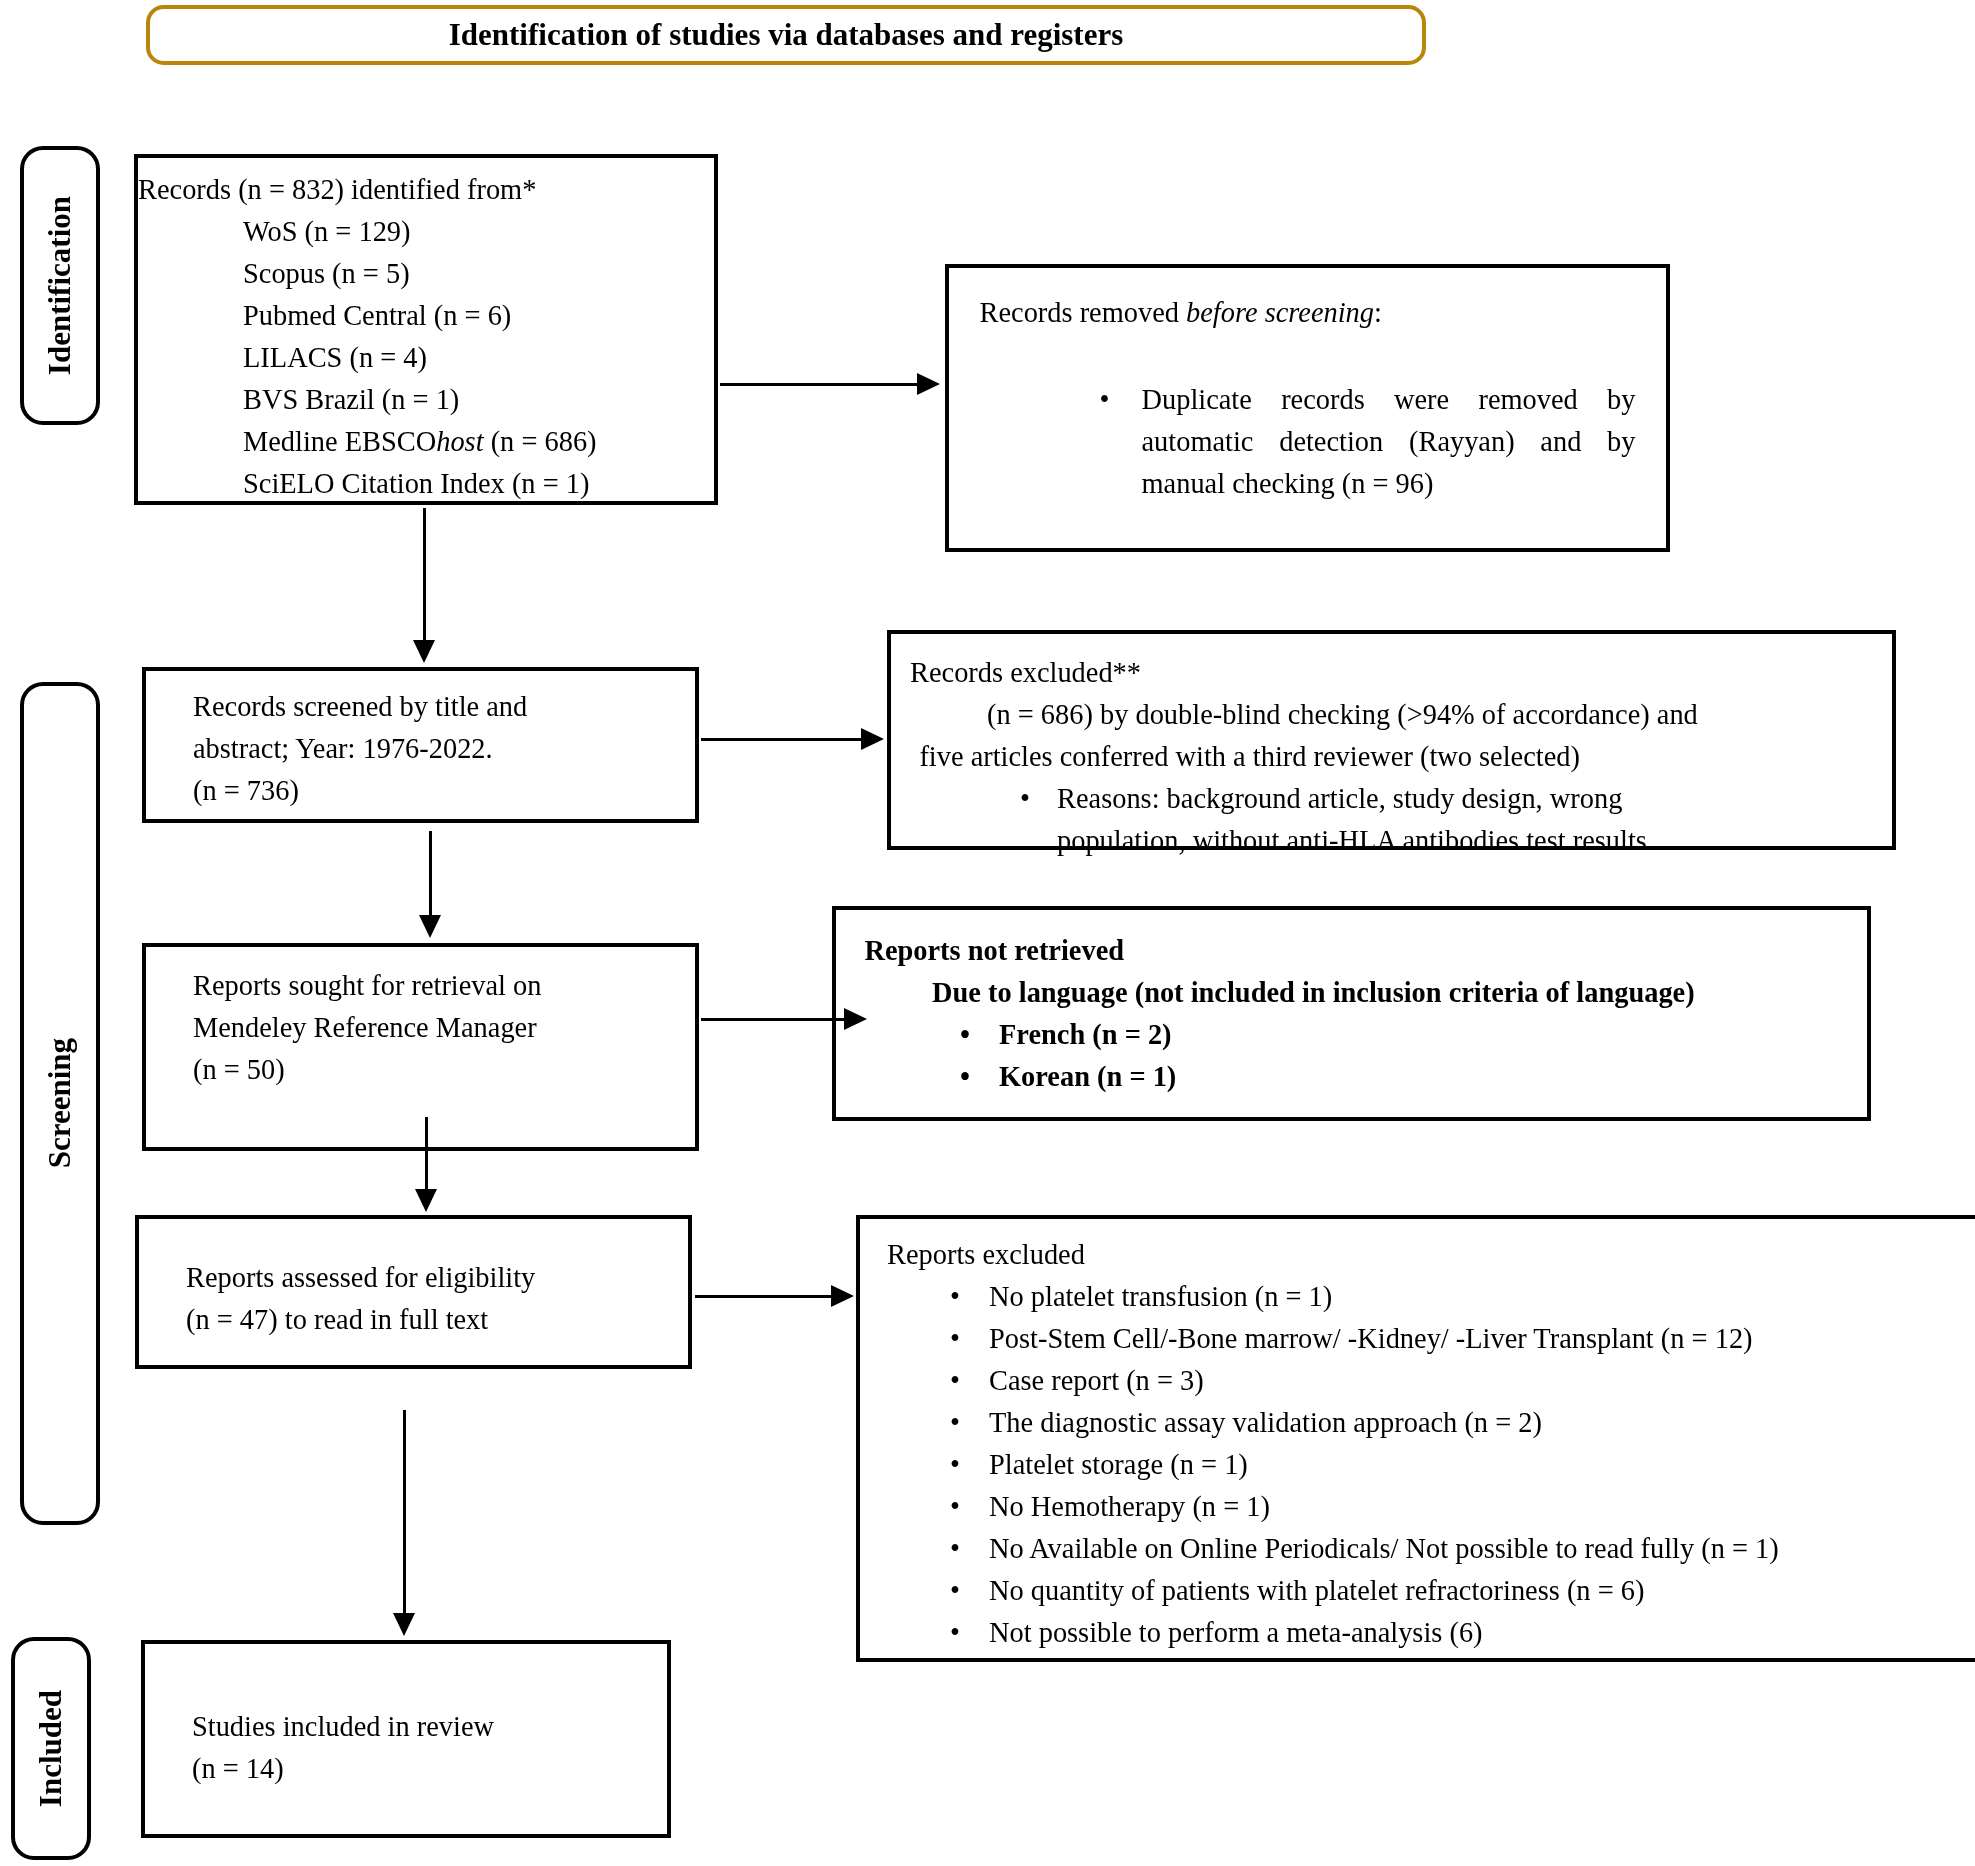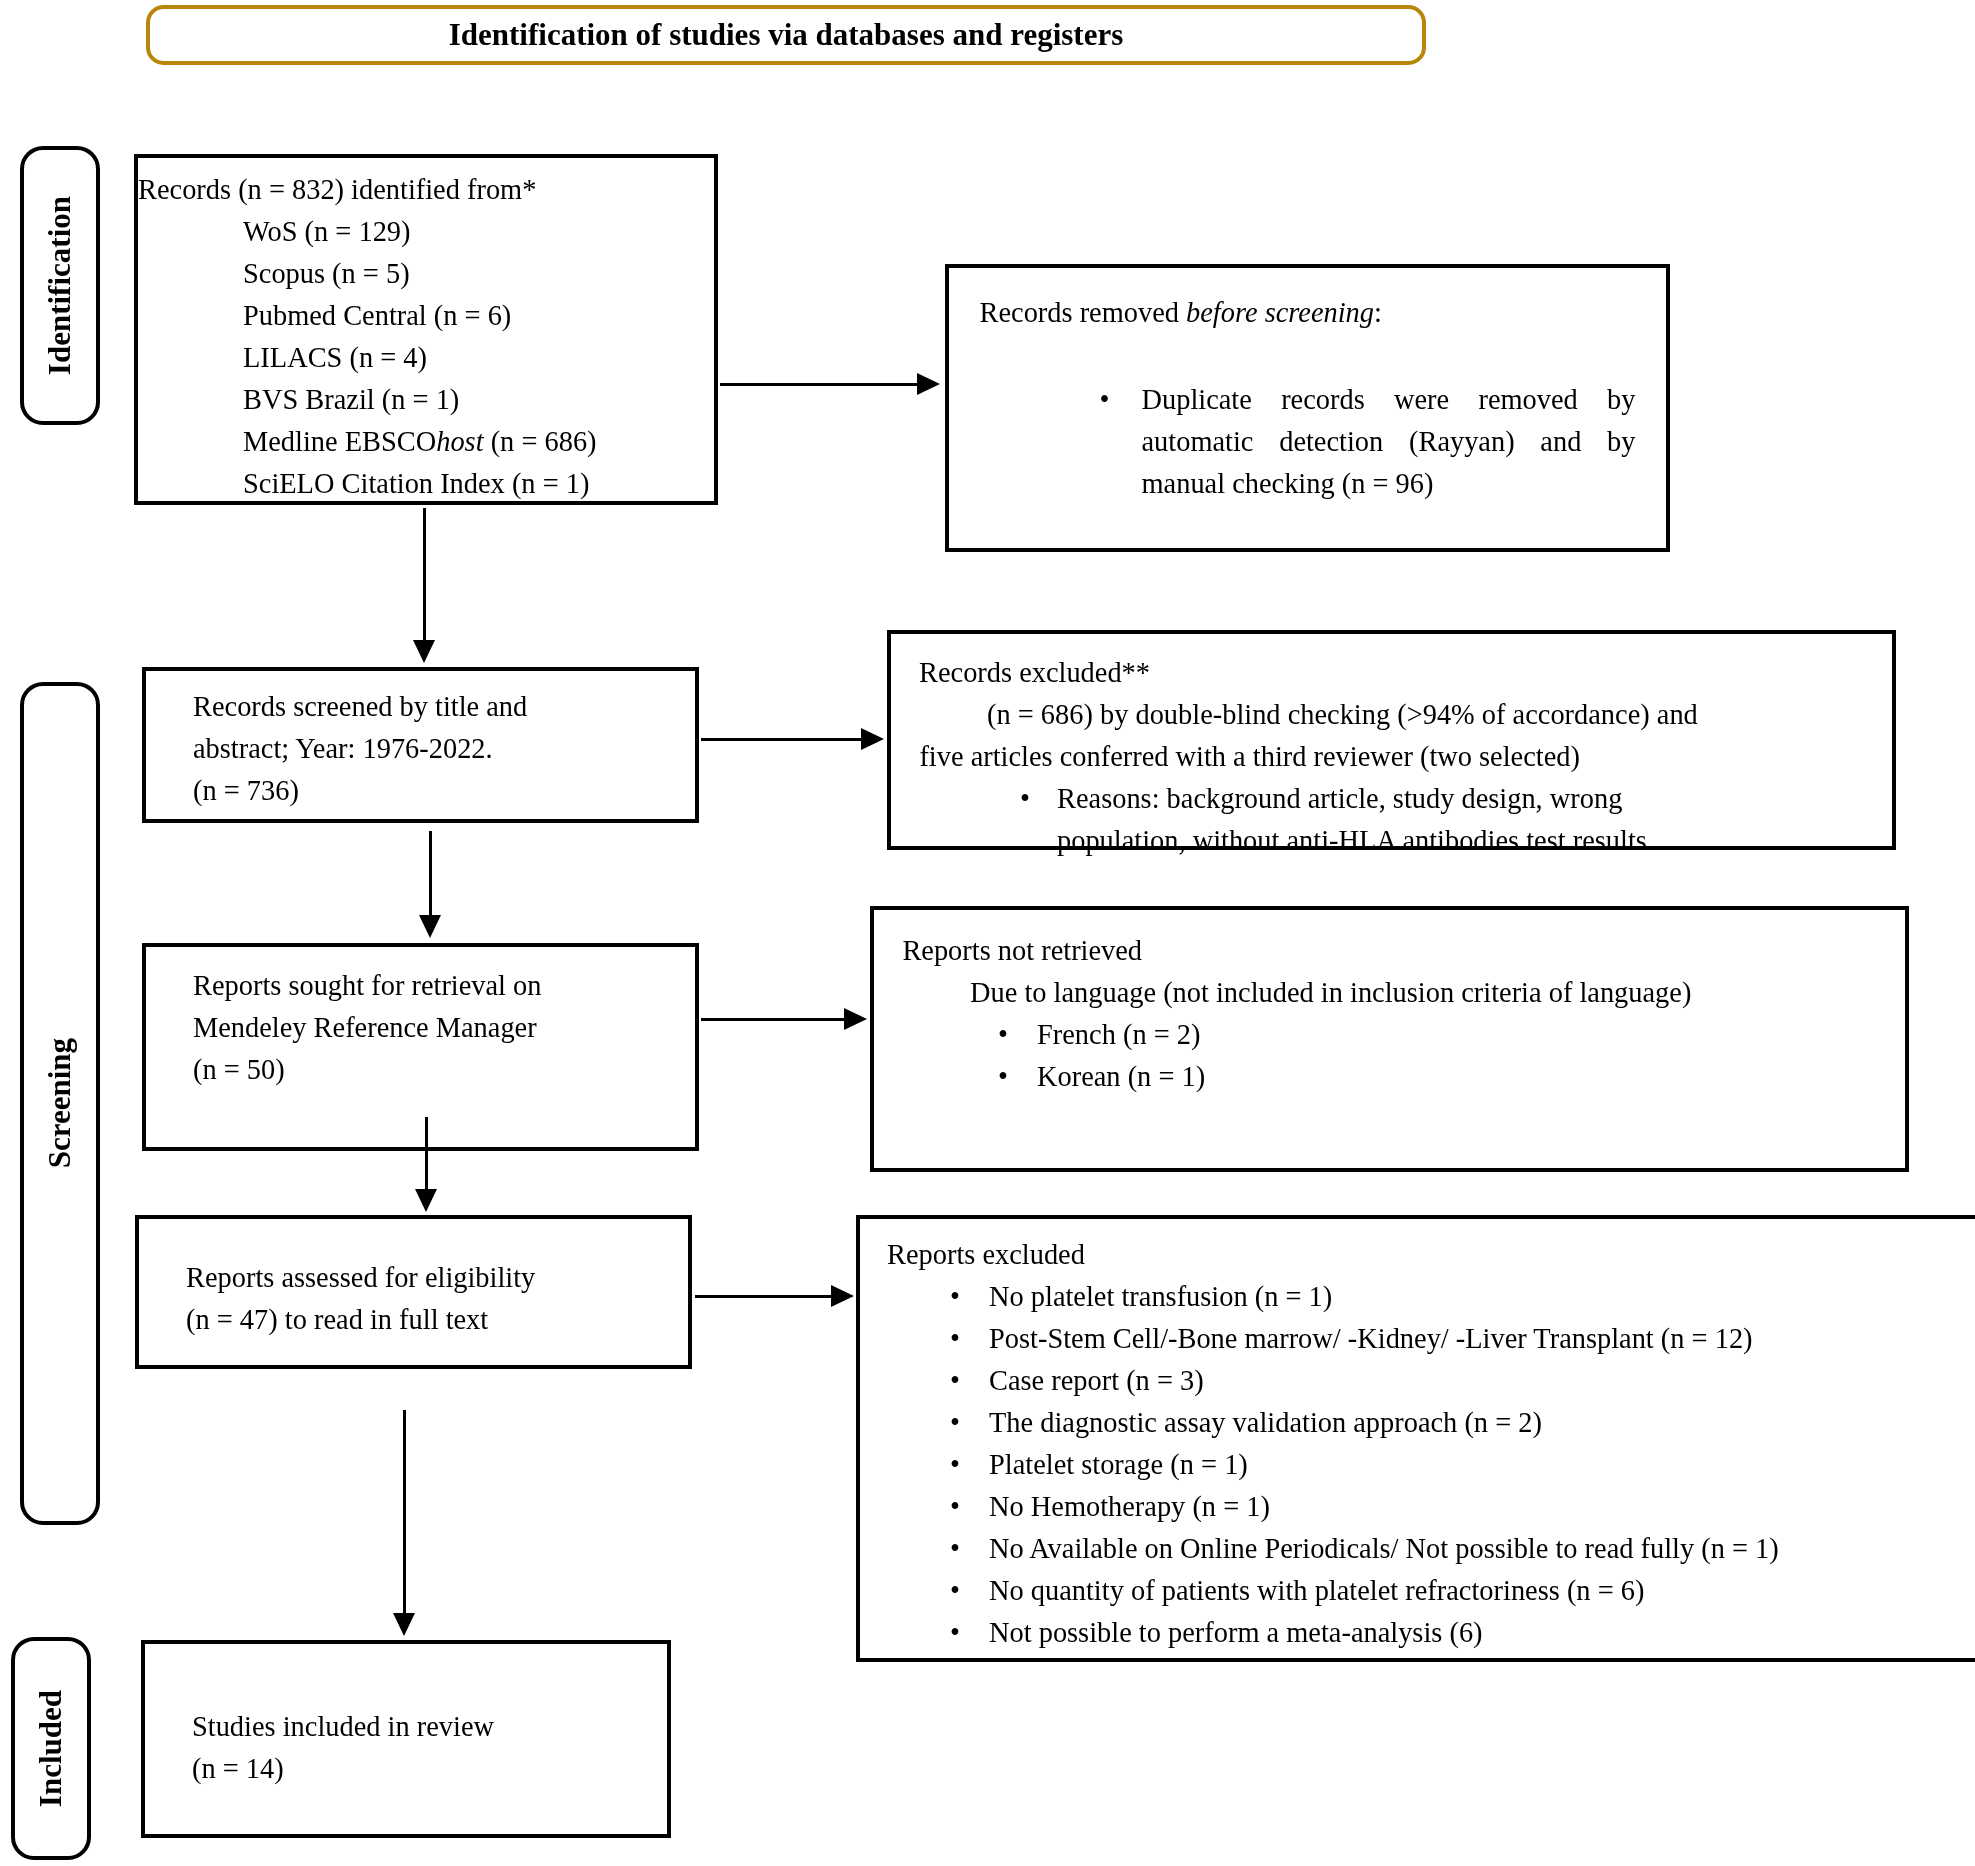--- a/index.html
+++ b/index.html
@@ -48,24 +48,24 @@
   #box-identified .src{padding-left:105px;}
   #box-screened{left:142px;top:667px;width:557px;height:156px;padding:15px 13.5px 0 47px;}
   #box-sought{left:142px;top:943px;width:557px;height:208px;padding:17.6px 13.5px 0 47px;}
   #box-assessed{left:135px;top:1215px;width:557px;height:154px;padding:38px 13.5px 0 47px;}
   #box-included-studies{left:141px;top:1640px;width:530px;height:198px;padding:62px 13.5px 0 47px;}
   
   #box-removed{left:945px;top:252px;width:725px;height:288px;padding:24.4px 30.5px 0 30.5px;margin-top:12px;}
   #box-removed .bullet-row{margin-top:45px;}
   #box-removed .bullet-text{text-align:justify;}
   #box-excluded{left:887px;top:630px;width:1009px;height:220px;padding:17.6px 20.3px 0 0;}
-  #box-excluded .l1{padding-left:28px;}
+  #box-excluded .l1{padding-left:19px;}
   #box-excluded .l2{padding-left:96px;}
   #box-excluded .l3{padding-left:28.4px;}
-  #box-not-retrieved{left:870px;top:906px;width:1039px;height:266px;padding:20.3px 17px 0 0;}
+  #box-not-retrieved{left:832px;top:906px;width:1039px;height:215px;padding:20.3px 17px 0 0;font-weight:bold;}
   #box-not-retrieved .l1{padding-left:28.4px;}
   #box-not-retrieved .l2{padding-left:96px;}
   #box-reports-excluded{left:856px;top:1215px;width:1173px;height:447px;padding:15px 17px 0 0;}
   #box-reports-excluded .h{padding-left:27px;}
   
   .bullet-row{display:flex;align-items:flex-start;}
   .bullet-marker{flex:0 0 auto;text-align:center;}
   .bullet-text{flex:1 1 auto;}
   .bm-a{width:74px;margin-left:88px;font-size:28.4px;}
   .bm-b{width:64px;margin-left:102px;font-size:28.4px;}

